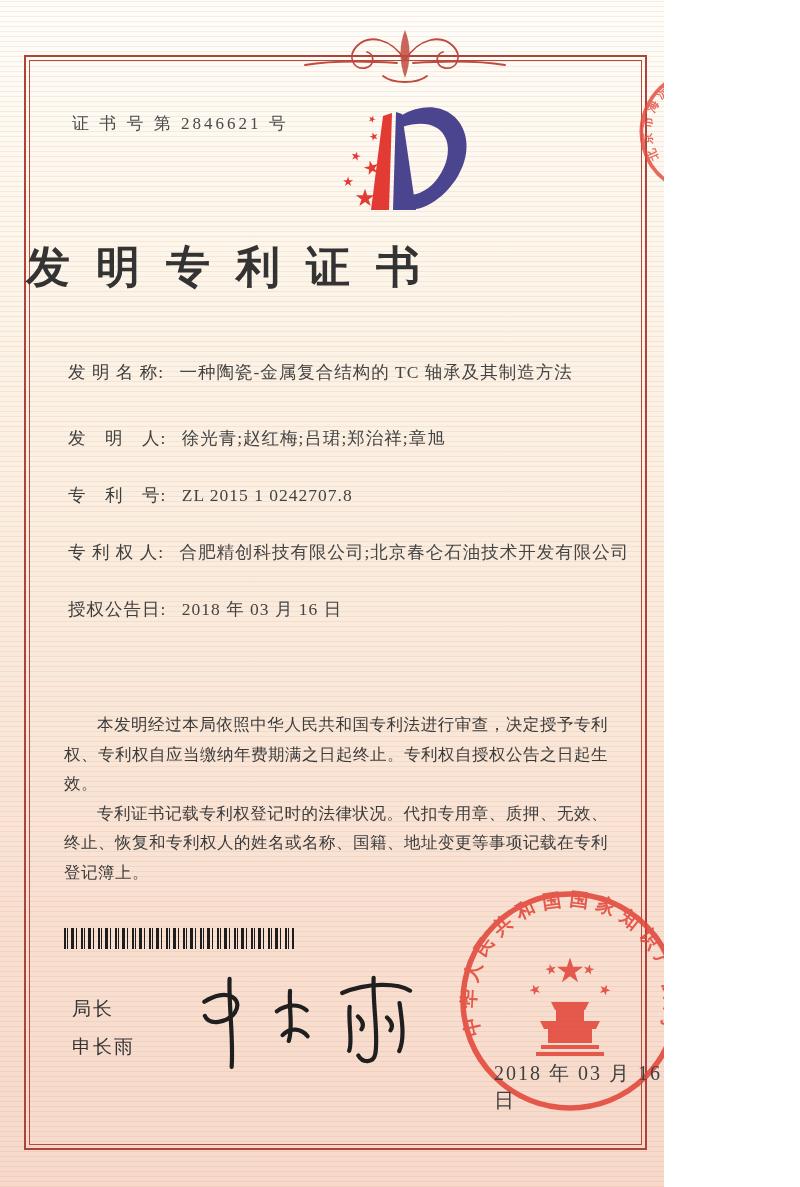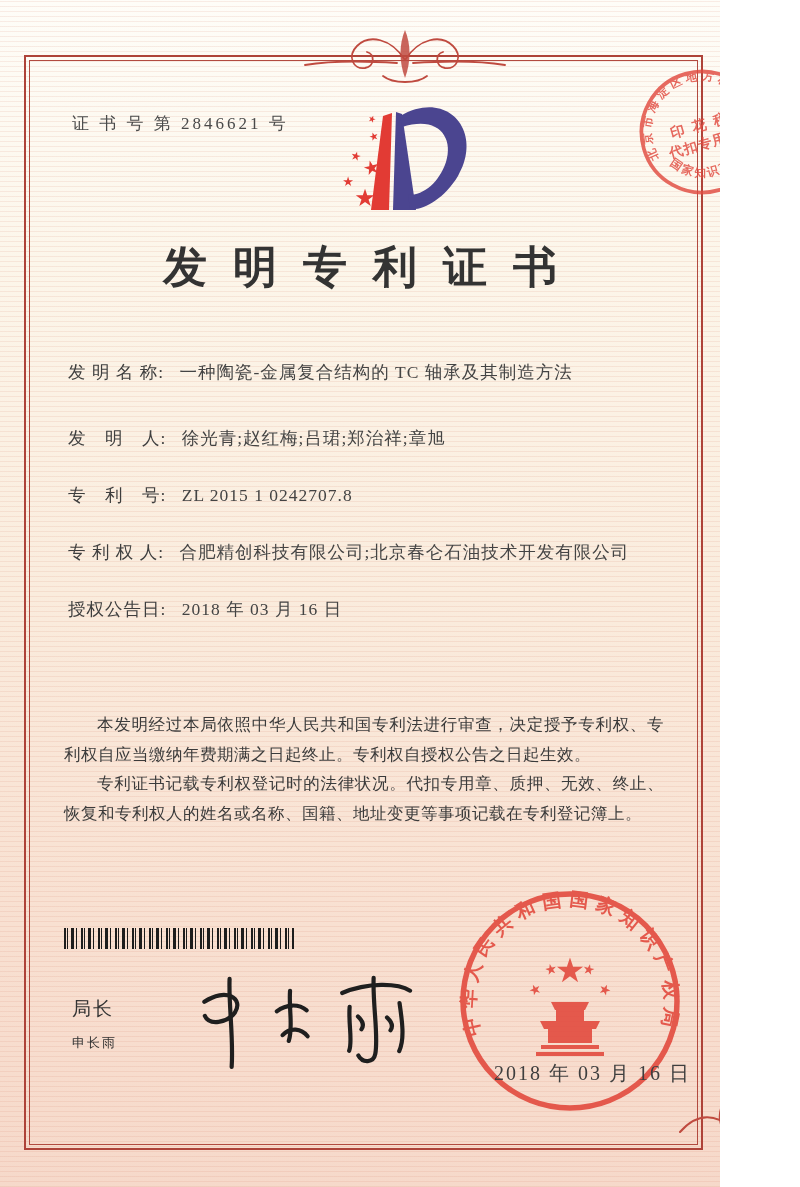--- a/index.html
+++ b/index.html
@@ -1,40 +1,40 @@
 <!DOCTYPE html>
 <html><head>
 <meta charset="utf-8">
 <style>
   html,body{margin:0;padding:0;}
   body{width:800px;height:1187px;overflow:hidden;
        font-family:"Liberation Serif","DejaVu Serif",serif;}
-  .page{position:relative;width:720px;height:1187px;overflow:hidden;
+  .page{position:relative;width:664px;height:1187px;overflow:hidden;
     background:linear-gradient(180deg,#fefdf8 0%,#fcf6ea 22%,#faecdd 50%,#f8e0d1 78%,#f6d9ca 100%);}
   .page::before{content:"";position:absolute;inset:0;
     background:repeating-linear-gradient(0deg,rgba(213,118,97,0.13) 0 1px,rgba(255,255,255,0) 1px 5px);}
   .frame{position:absolute;left:24px;top:55px;right:17px;bottom:37px;
     border:2px solid #ae4339;}
   .frame-inner{position:absolute;inset:3px;border:1px solid #b24a3f;}
   .cert-no{position:absolute;left:72px;top:112px;font-size:17px;letter-spacing:3px;color:#4a4a4a;}
-  .title{position:absolute;left:0;right:0;top:238px;margin:0;text-align:center;
+  .title{position:absolute;left:0;right:0;top:238px;margin:0;text-align:left;
     font-size:44px;font-weight:600;color:#333;letter-spacing:26px;text-indent:26px;}
   .fields{position:absolute;left:68px;right:55px;top:360px;}
   .field{font-size:17.5px;color:#3e3e3e;letter-spacing:1px;white-space:nowrap;}
   .f0{margin-bottom:42px;} .f1,.f2,.f3,.f4{margin-bottom:33px;}
   .flabel{color:#3e3e3e;margin-right:10px;}
   .fvalue{color:#444;}
   .paras{position:absolute;left:64px;right:56px;top:710px;}
   .paras p{margin:0;font-size:16.5px;line-height:29.5px;color:#3b3b3b;
     text-indent:2em;text-align:justify;letter-spacing:0.5px;}
   .barcode{position:absolute;left:64px;top:928px;width:230px;height:21px;
     background:repeating-linear-gradient(90deg,#1d1d1d 0 2px,transparent 2px 3px,#1d1d1d 3px 4px,transparent 4px 7px,#1d1d1d 7px 10px,transparent 10px 12px,#1d1d1d 12px 13px,transparent 13px 17px);}
   .director-label{position:absolute;left:72px;top:996px;font-size:19px;color:#333;
     font-family:"Liberation Sans","DejaVu Sans",sans-serif;letter-spacing:2px;text-align:center;}
-  .director-name{position:absolute;left:72px;top:1034px;font-size:13px;color:#333;
+  .director-name{position:absolute;left:72px;top:1034px;font-size:19px;color:#333;
     font-family:"Liberation Sans","DejaVu Sans",sans-serif;letter-spacing:2px;}
   .signature{position:absolute;left:185px;top:968px;}
   .logo{position:absolute;left:325px;top:80px;}
   .seal-tax{position:absolute;left:636px;top:66px;opacity:0.82;}
   .seal-cnipa{position:absolute;left:455px;top:886px;opacity:0.88;}
   .issue-date{position:absolute;left:494px;top:1060px;font-size:20px;color:#3f3f3f;letter-spacing:2px;}
   .top-ornament{position:absolute;left:295px;top:20px;}
   .corner-ornament{position:absolute;left:668px;top:1036px;}
   svg text{font-family:"Liberation Serif","DejaVu Serif",serif;}
 </style>

